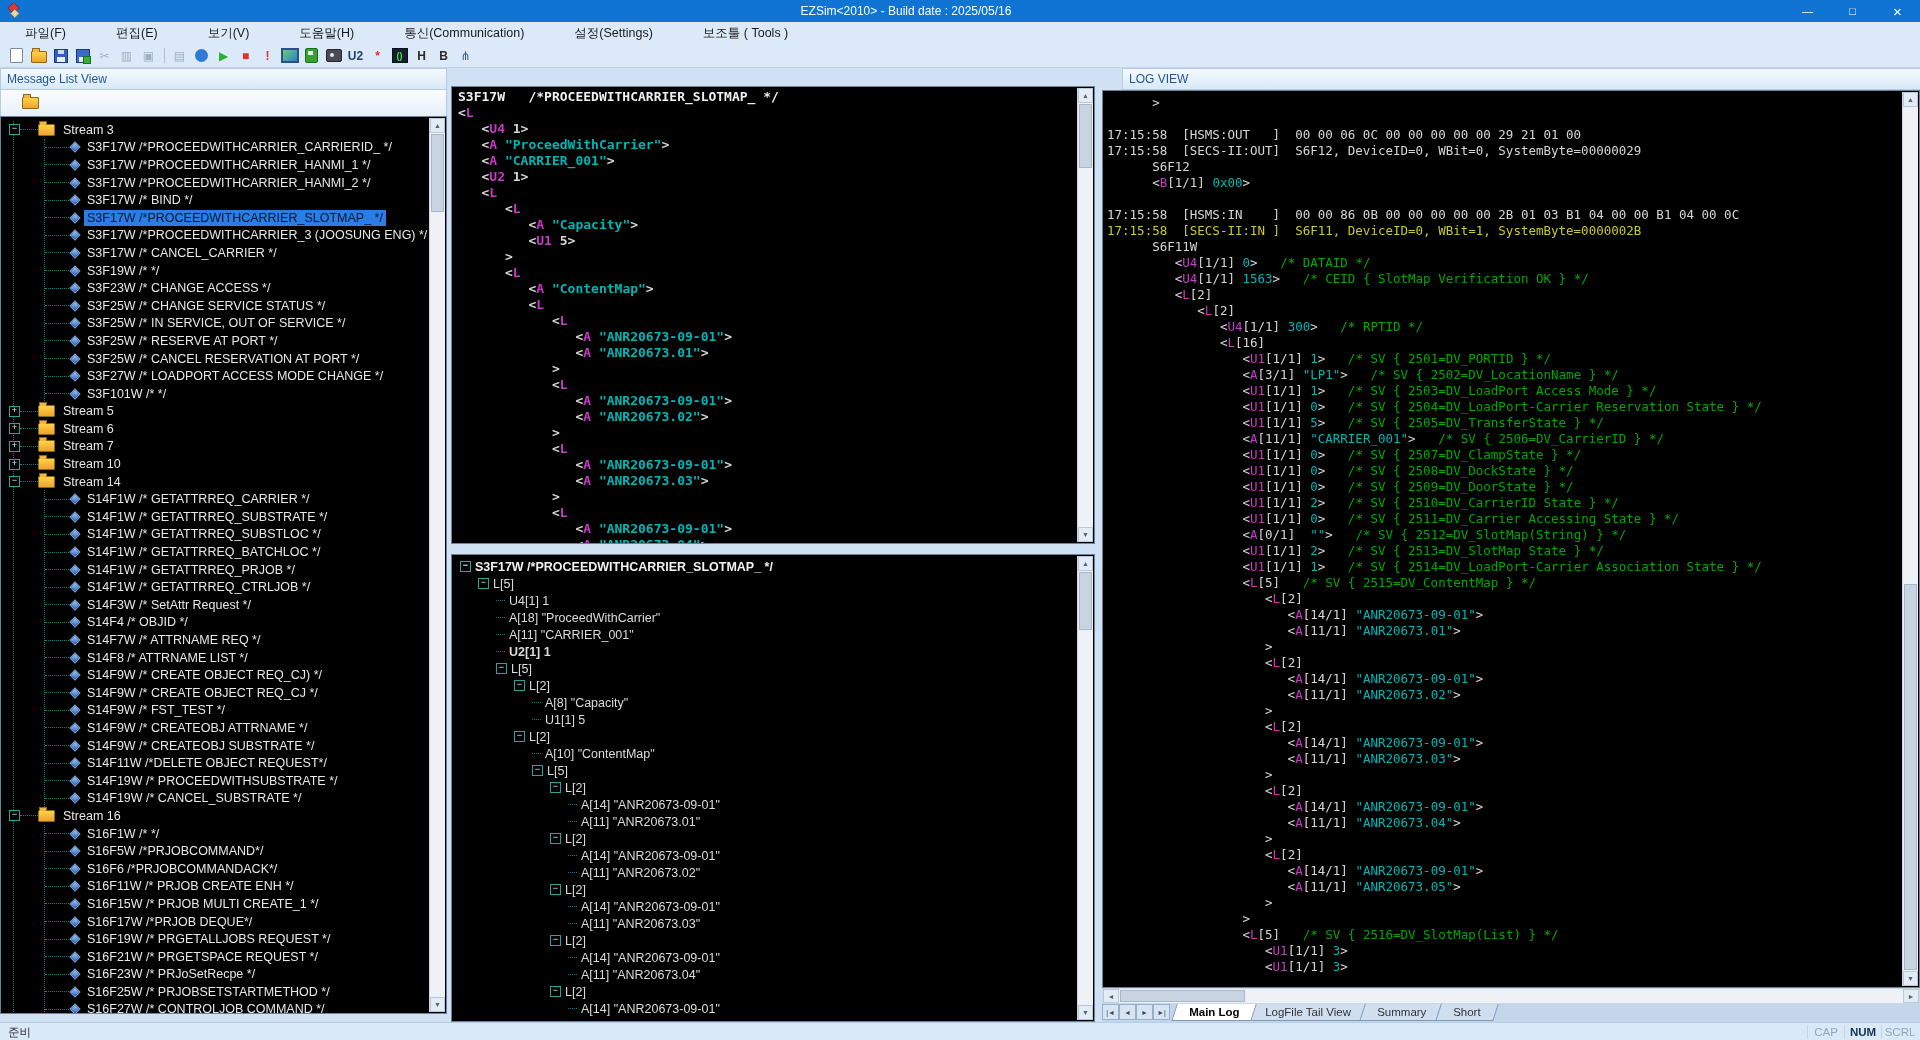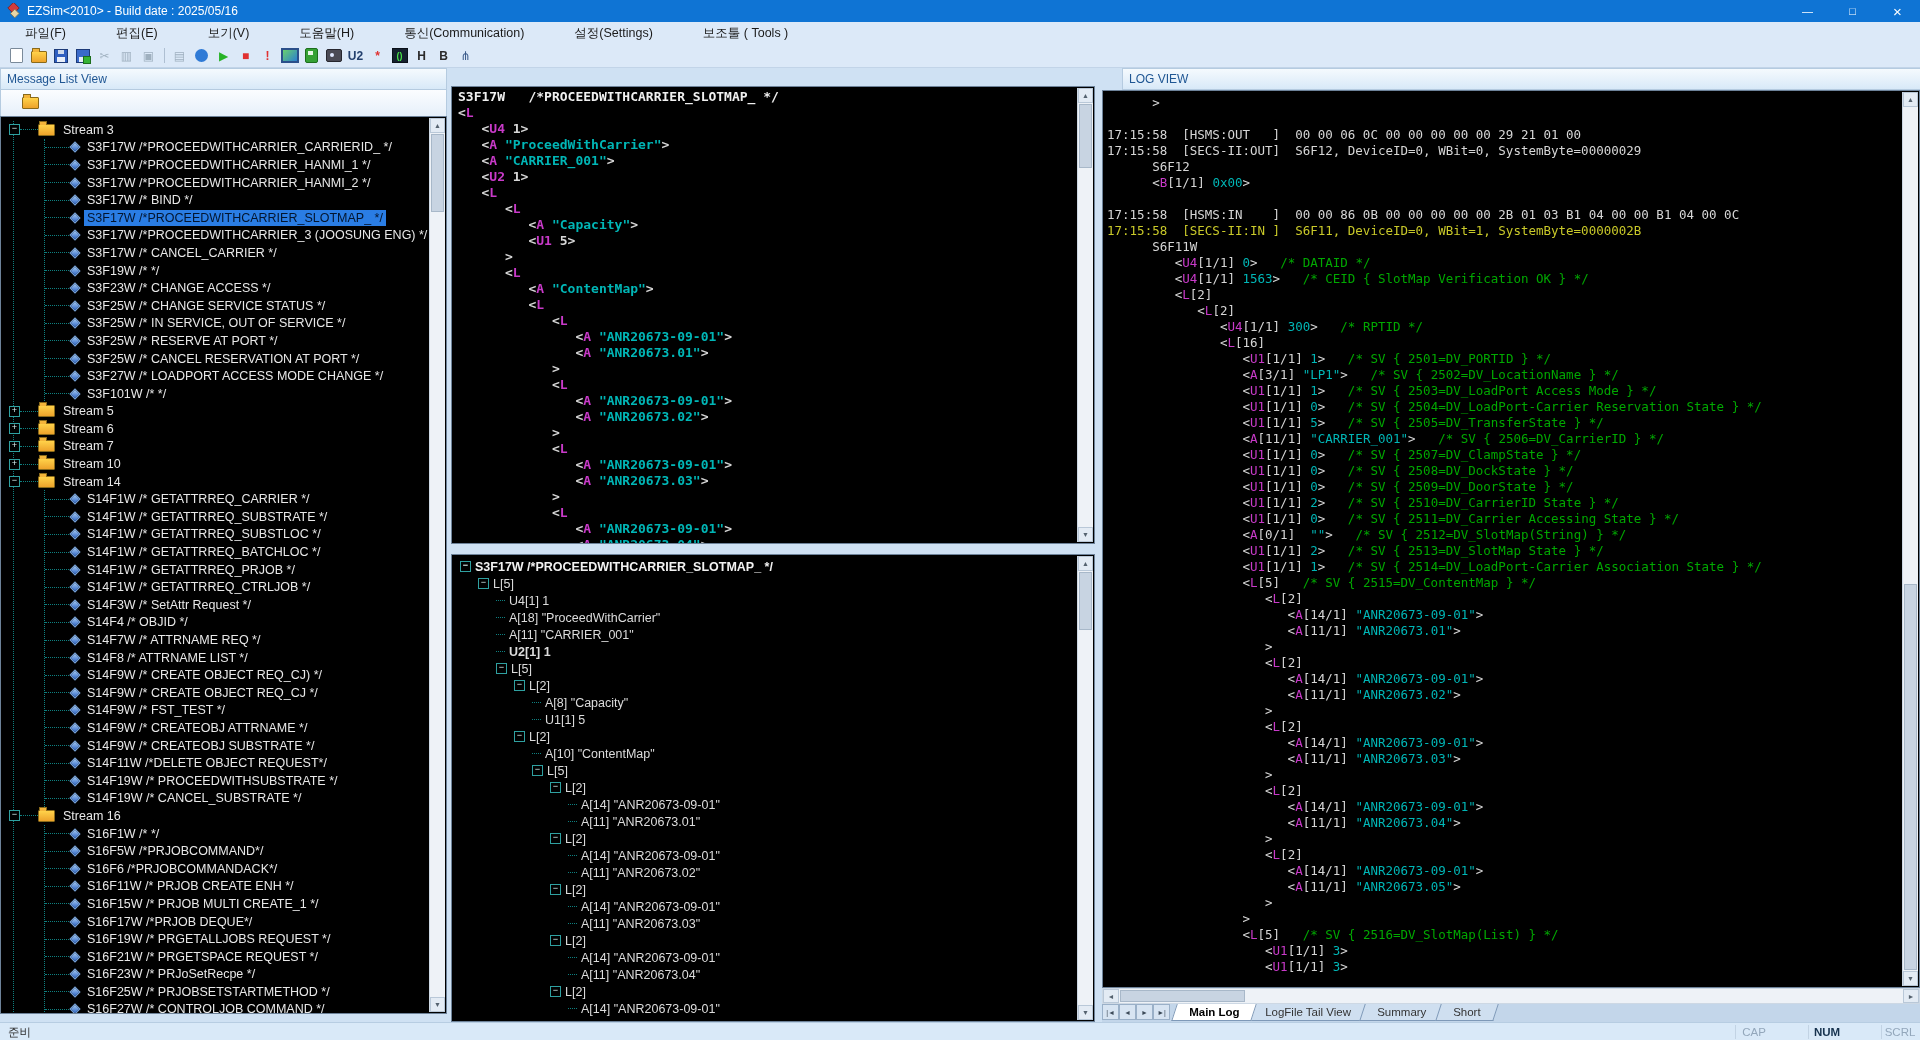--- a/index.html
+++ b/index.html
@@ -3,21 +3,21 @@
 <meta charset="utf-8">
 <style>
   html,body{margin:0;padding:0;background:#9db4c8;}
   .app{position:relative;width:1920px;height:1040px;overflow:hidden;
        font-family:"Liberation Sans",sans-serif;background:#cfe1f3;
        -webkit-font-smoothing:antialiased;}
   
   .titlebar{position:absolute;left:0;top:0;width:1920px;height:22px;background:#0f74d4;
             display:flex;align-items:center;color:#fff;font-size:12px;}
   .titlebar .appicon{width:16px;height:16px;margin:0 6px 0 5px;flex:0 0 auto;}
-  .titlebar .ttl{flex:1;white-space:nowrap;overflow:hidden;}
+  .titlebar .ttl{flex:1;white-space:nowrap;overflow:hidden;text-align:center;}
   .winbtn{width:45px;height:22px;display:flex;align-items:center;justify-content:center;
           color:#fff;font-size:11px;cursor:default;}
   .winbtn.close{font-size:15px;}
   
   .menubar{position:absolute;left:0;top:22px;width:1920px;height:22px;background:#dce9f8;
            display:flex;align-items:center;font-size:12.5px;color:#1a1a1a;border-bottom:1px solid #cbdcee;}
   .menubar .mi{padding:2px 25px;white-space:nowrap;}
   
   .toolbar{position:absolute;left:0;top:44px;width:1920px;height:24px;background:#dce9f8;
            display:flex;align-items:center;border-bottom:1px solid #c2d4e8;padding-left:6px;box-sizing:border-box;}
@@ -751,20 +751,20 @@
           </span>
           <span class="tab">
             <span class="tlbl">Short</span>
           </span>
         </span>
     </div>
   </div>
 
   <div class="statusbar">
     <span class="ready">준비</span>
-    <span id="indicators" style="display:flex;margin-right:2px;gap:36px;">
+    <span id="indicators" style="display:flex;margin-right:2px;">
         <span class="ind off">CAP</span>
         <span class="ind on">NUM</span>
         <span class="ind off">SCRL</span>
       </span>
   </div>
 
 </div>
 
 </body></html>

